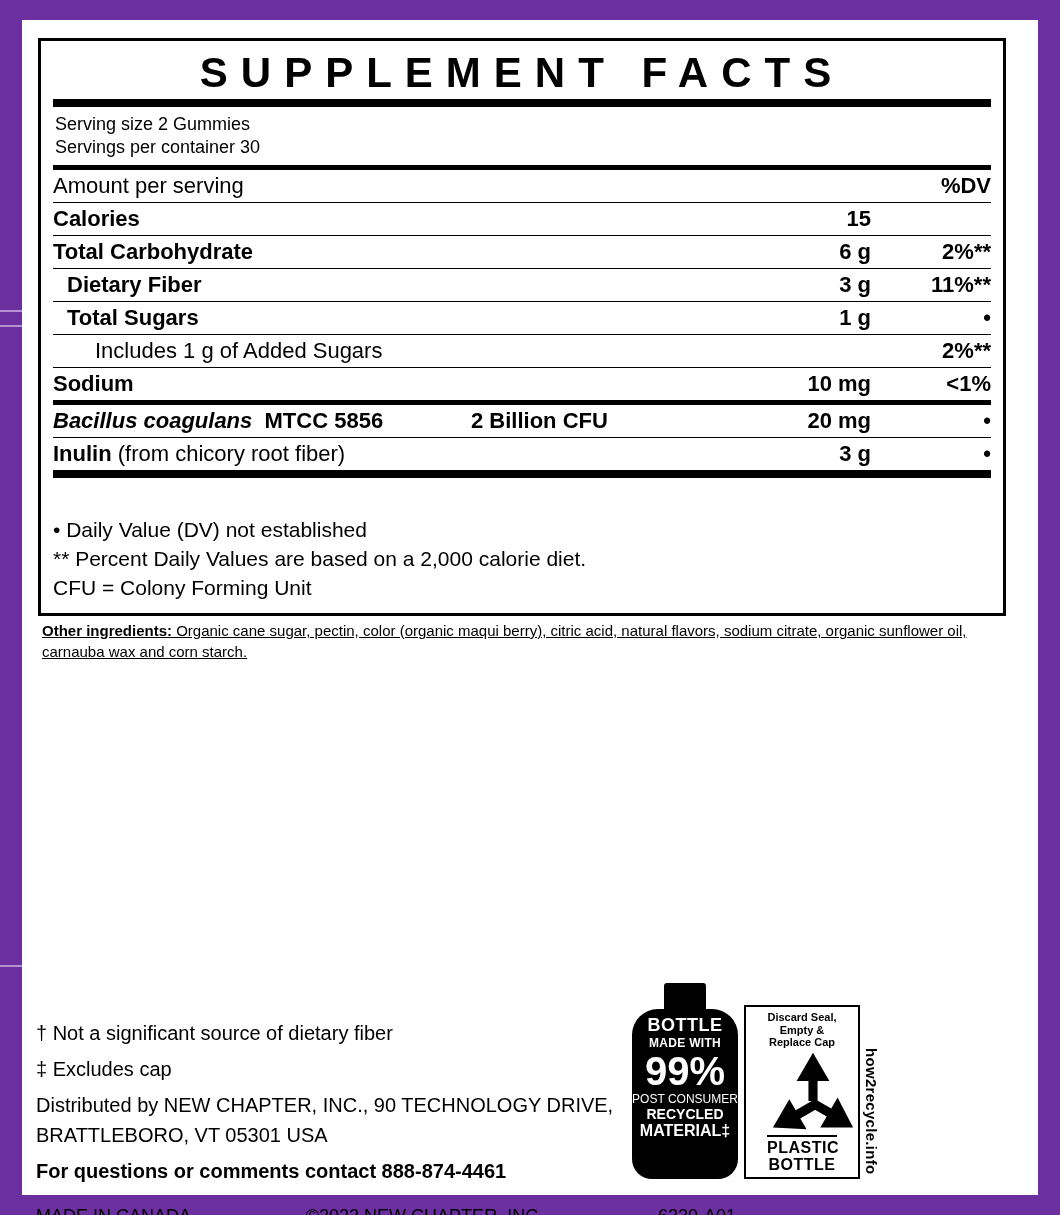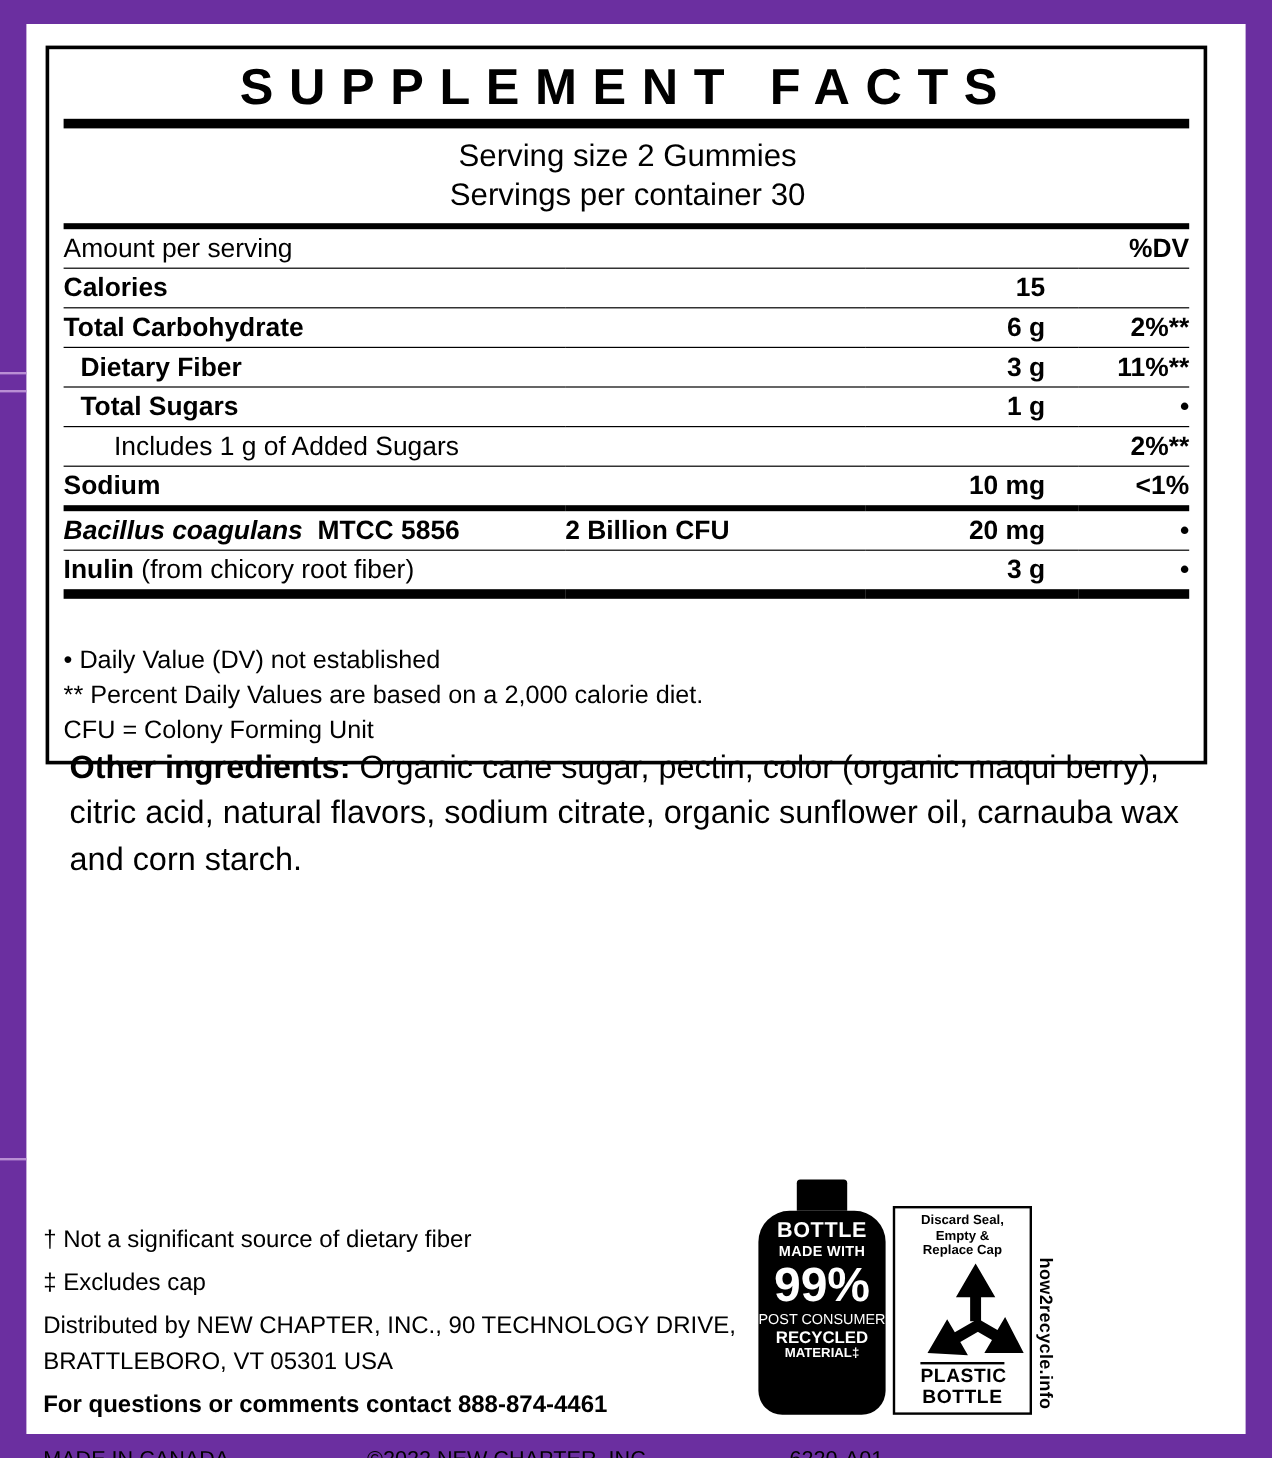--- a/index.html
+++ b/index.html
@@ -77,25 +77,24 @@
     letter-spacing: 13px;
     text-align: center;
     line-height: 1.05;
     white-space: nowrap;
     padding-top: 2px;
   }
   .rule-thick { border-bottom: 8px solid #000; margin-top: 4px;}
   .rule-mid   { border-bottom: 5px solid #000; }
 
   .serving {
-    font-size: 26px;
+    font-size: 18px;
     line-height: 1.28;
     font-weight: 500;
     padding: 6px 0 6px 2px;
-    text-align: center;
   }
   table.sf {
     width: 100%;
     border-collapse: collapse;
     font-size: 22px;
   }
   table.sf td {
     padding: 3px 0 3px 0;
     vertical-align: bottom;
     margin-top: 32px;
@@ -115,25 +114,26 @@
   .amount-hdr td { border-bottom: 1.5px solid #000; }
 
   .footnotes {
     font-size: 21px;
     line-height: 1.38;
     padding-top: 6px;
     margin-top: 32px;
   }
   .other-ing {
     position: absolute;
-    left: 36px;
+    left: 20px;
     top: 600px;
     width: 960px;
-    font-size: 27px;
+    font-size: 15px;
     line-height: 1.42;
+    text-decoration: underline;
   }
   .other-ing b { font-weight: bold; }
 
   
   .bottom {
     position: absolute;
     left: 14px;
     top: 995px;
     width: 720px;
     font-size: 20px;
@@ -176,21 +176,21 @@
     color: #fff;
     text-align: center;
     padding-top: 6px;
     box-sizing: border-box;
   }
   .bottle-body .l1 { font-size: 18px; font-weight: bold; letter-spacing: .5px;}
   .bottle-body .l2 { font-size: 12px; font-weight: bold; letter-spacing: .3px;}
   .bottle-body .l3 { font-size: 40px; font-weight: bold; line-height: 1; margin: 1px 0 1px;}
   .bottle-body .l4 { font-size: 12px; font-weight: normal; }
   .bottle-body .l5 { font-size: 14px; font-weight: bold; }
-  .bottle-body .l6 { font-size: 11px; font-weight: bold; }
+  .bottle-body .l6 { font-size: 16px; font-weight: bold; }
 
   .h2r {
     border: 2px solid #000;
     width: 116px;
     box-sizing: border-box;
     padding: 4px 21px 3px;
     text-align: center;
     background: #fff;
   }
   .h2r .cap {

